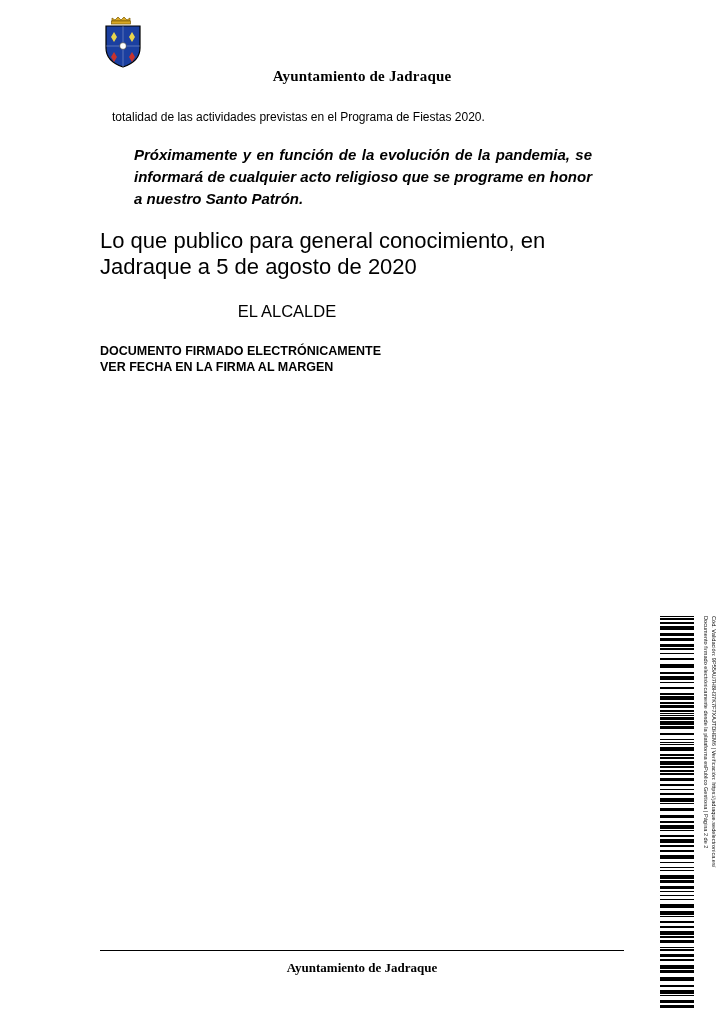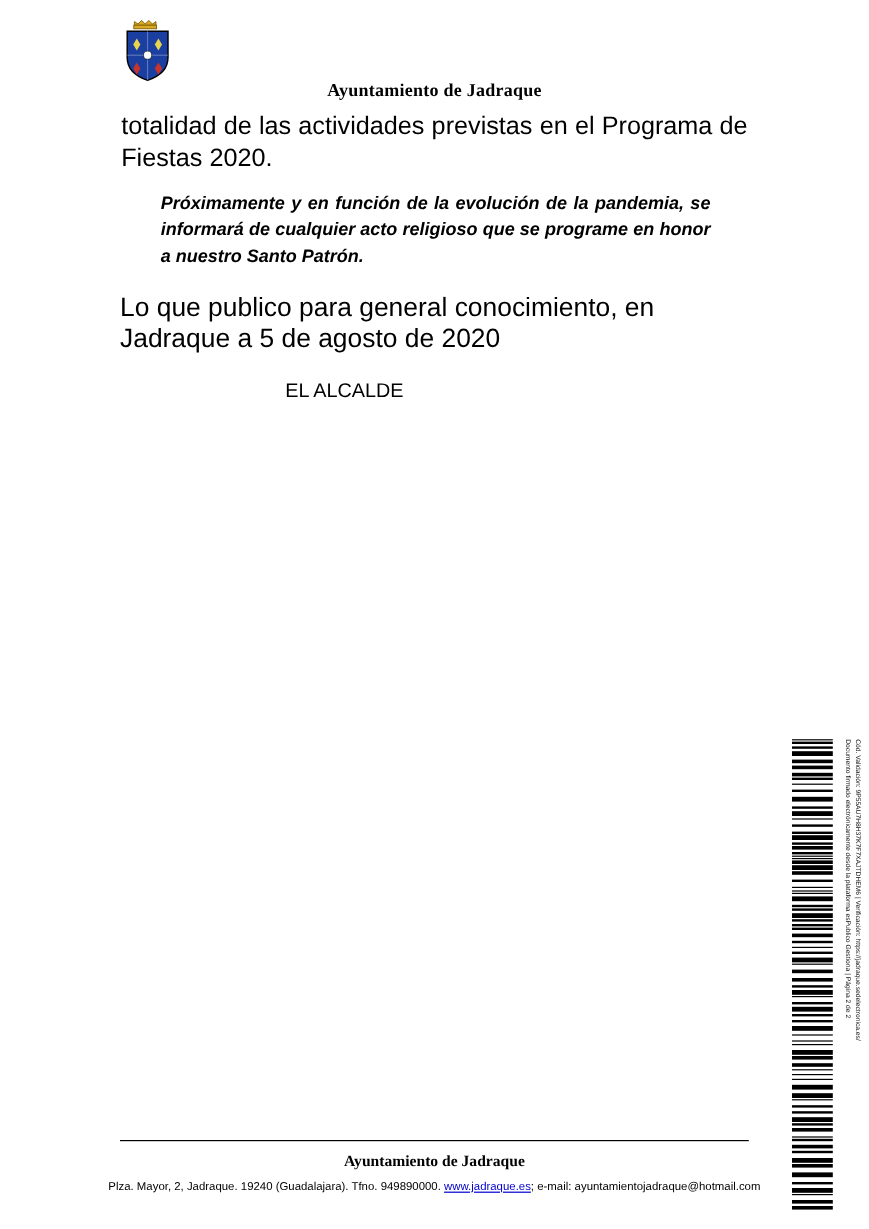--- a/index.html
+++ b/index.html
@@ -47,25 +47,25 @@
   
   .body-wrap {
     position: absolute;
     left: 100px;
     top: 92px;
     width: 524px;
   }
 
   .para-justified {
     font-family: "Liberation Sans", sans-serif;
-    font-size: 21px;
+    font-size: 12px;
     line-height: 26px;
     text-align: justify;
     text-justify: inter-word;
-    margin: 1px;
+    margin: 12px;
   }
 
   .para-bold-italic {
     margin: 14px 0 0 34px;
     width: 458px;
     font-family: "Liberation Sans", sans-serif;
     font-size: 15px;
     line-height: 22px;
     font-weight: bold;
     font-style: italic;
@@ -194,20 +194,24 @@
     </svg>
   </div>
 
   <div class="header-title">Ayuntamiento de Jadraque</div>
 
   <div class="body-wrap">
     <p class="para-justified">totalidad de las actividades previstas en el Programa de Fiestas 2020.</p>
     <p class="para-bold-italic">Próximamente y en función de la evolución de la pandemia, se informará de cualquier acto religioso que se programe en honor a nuestro Santo Patrón.</p>
     <p class="para-second">Lo que publico para general conocimiento, en Jadraque a 5 de agosto de 2020</p>
     <p class="alcalde">EL ALCALDE</p>
+    <div class="signature-note">
+      <div>DOCUMENTO FIRMADO ELECTRÓNICAMENTE</div>
+      <div>VER FECHA EN LA FIRMA AL MARGEN</div>
+    </div>
   </div>
 
   <div class="barcode">
     <div class="bars" id="barcode-bars">
         <i style="top: 0px; height: 1px;"></i>
         <i style="top: 2px; height: 2px;"></i>
         <i style="top: 6px; height: 2px;"></i>
         <i style="top: 10px; height: 4px;"></i>
         <i style="top: 17px; height: 3px;"></i>
         <i style="top: 22px; height: 3px;"></i>
@@ -288,15 +292,14 @@
         <i style="top: 389px; height: 3px;"></i>
       </div>
   </div>
   <div class="csv-text">
     <div>Cód. Validación: 9P55AU7H8H37K7F7XAJTDHEM6 | Verificación: https://jadraque.sedelectronica.es/</div>
     <div>Documento firmado electrónicamente desde la plataforma esPublico Gestiona | Página 2 de 2</div>
   </div>
 
   <div class="footer-rule"></div>
   <div class="footer-title">Ayuntamiento de Jadraque</div>
-  <div class="footer-line"><span>Plza. Mayor, 2, Jadraque. 19240 (Guadalajara). Tfno. 949890000. </span><a href="#">www.jadraque.es</a><span>;   e-mail: </span><span>ayuntamientojadraque@hotmail.com</span></div>
 
 </div>
 
 </body></html>

